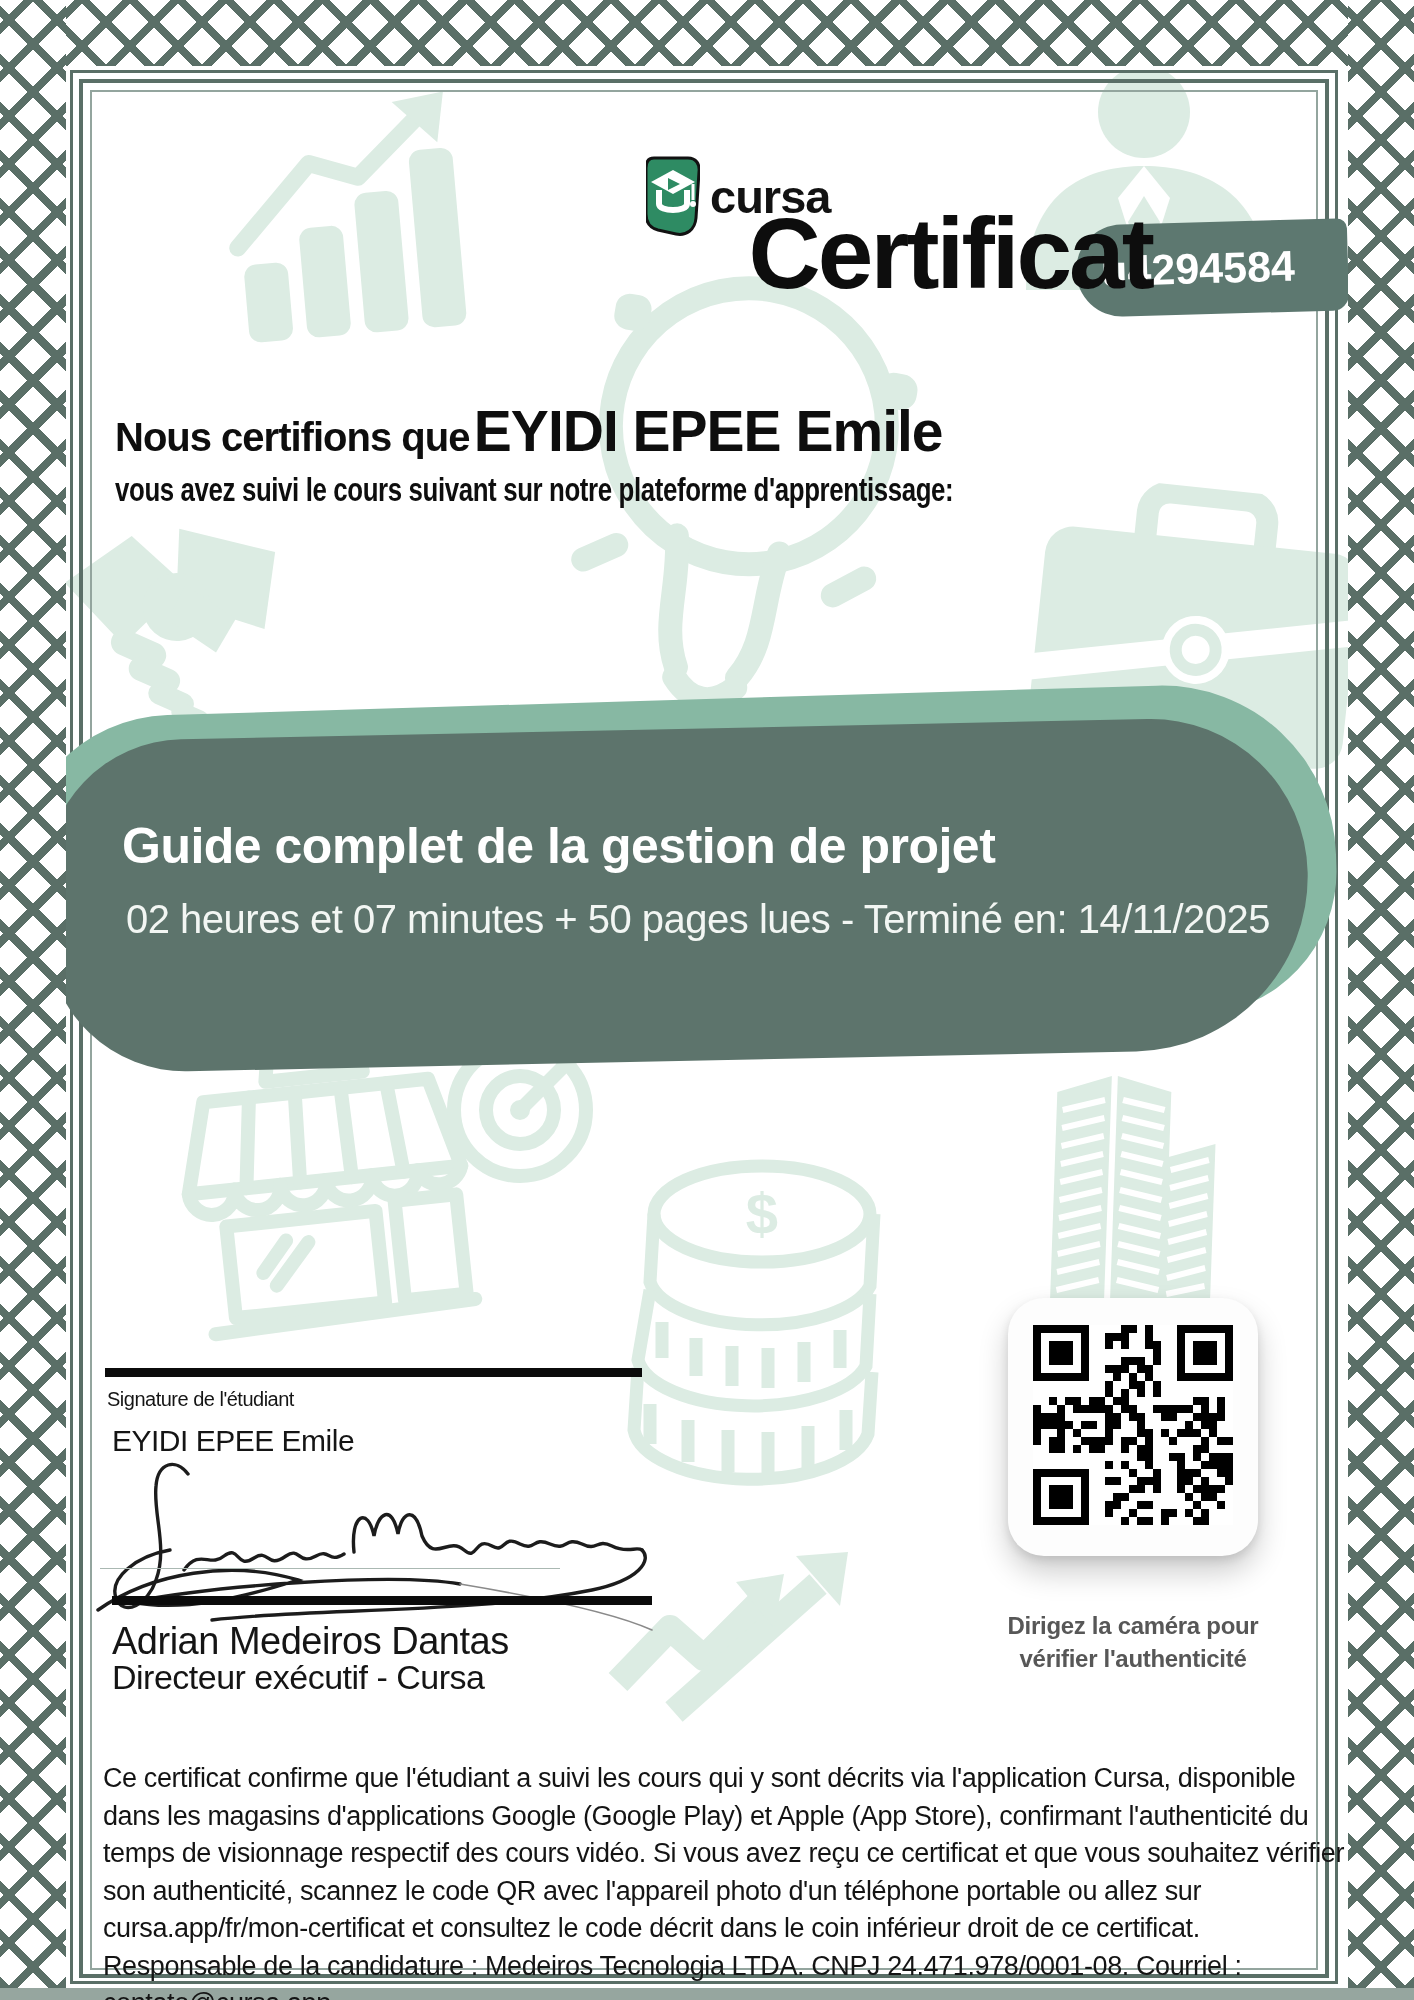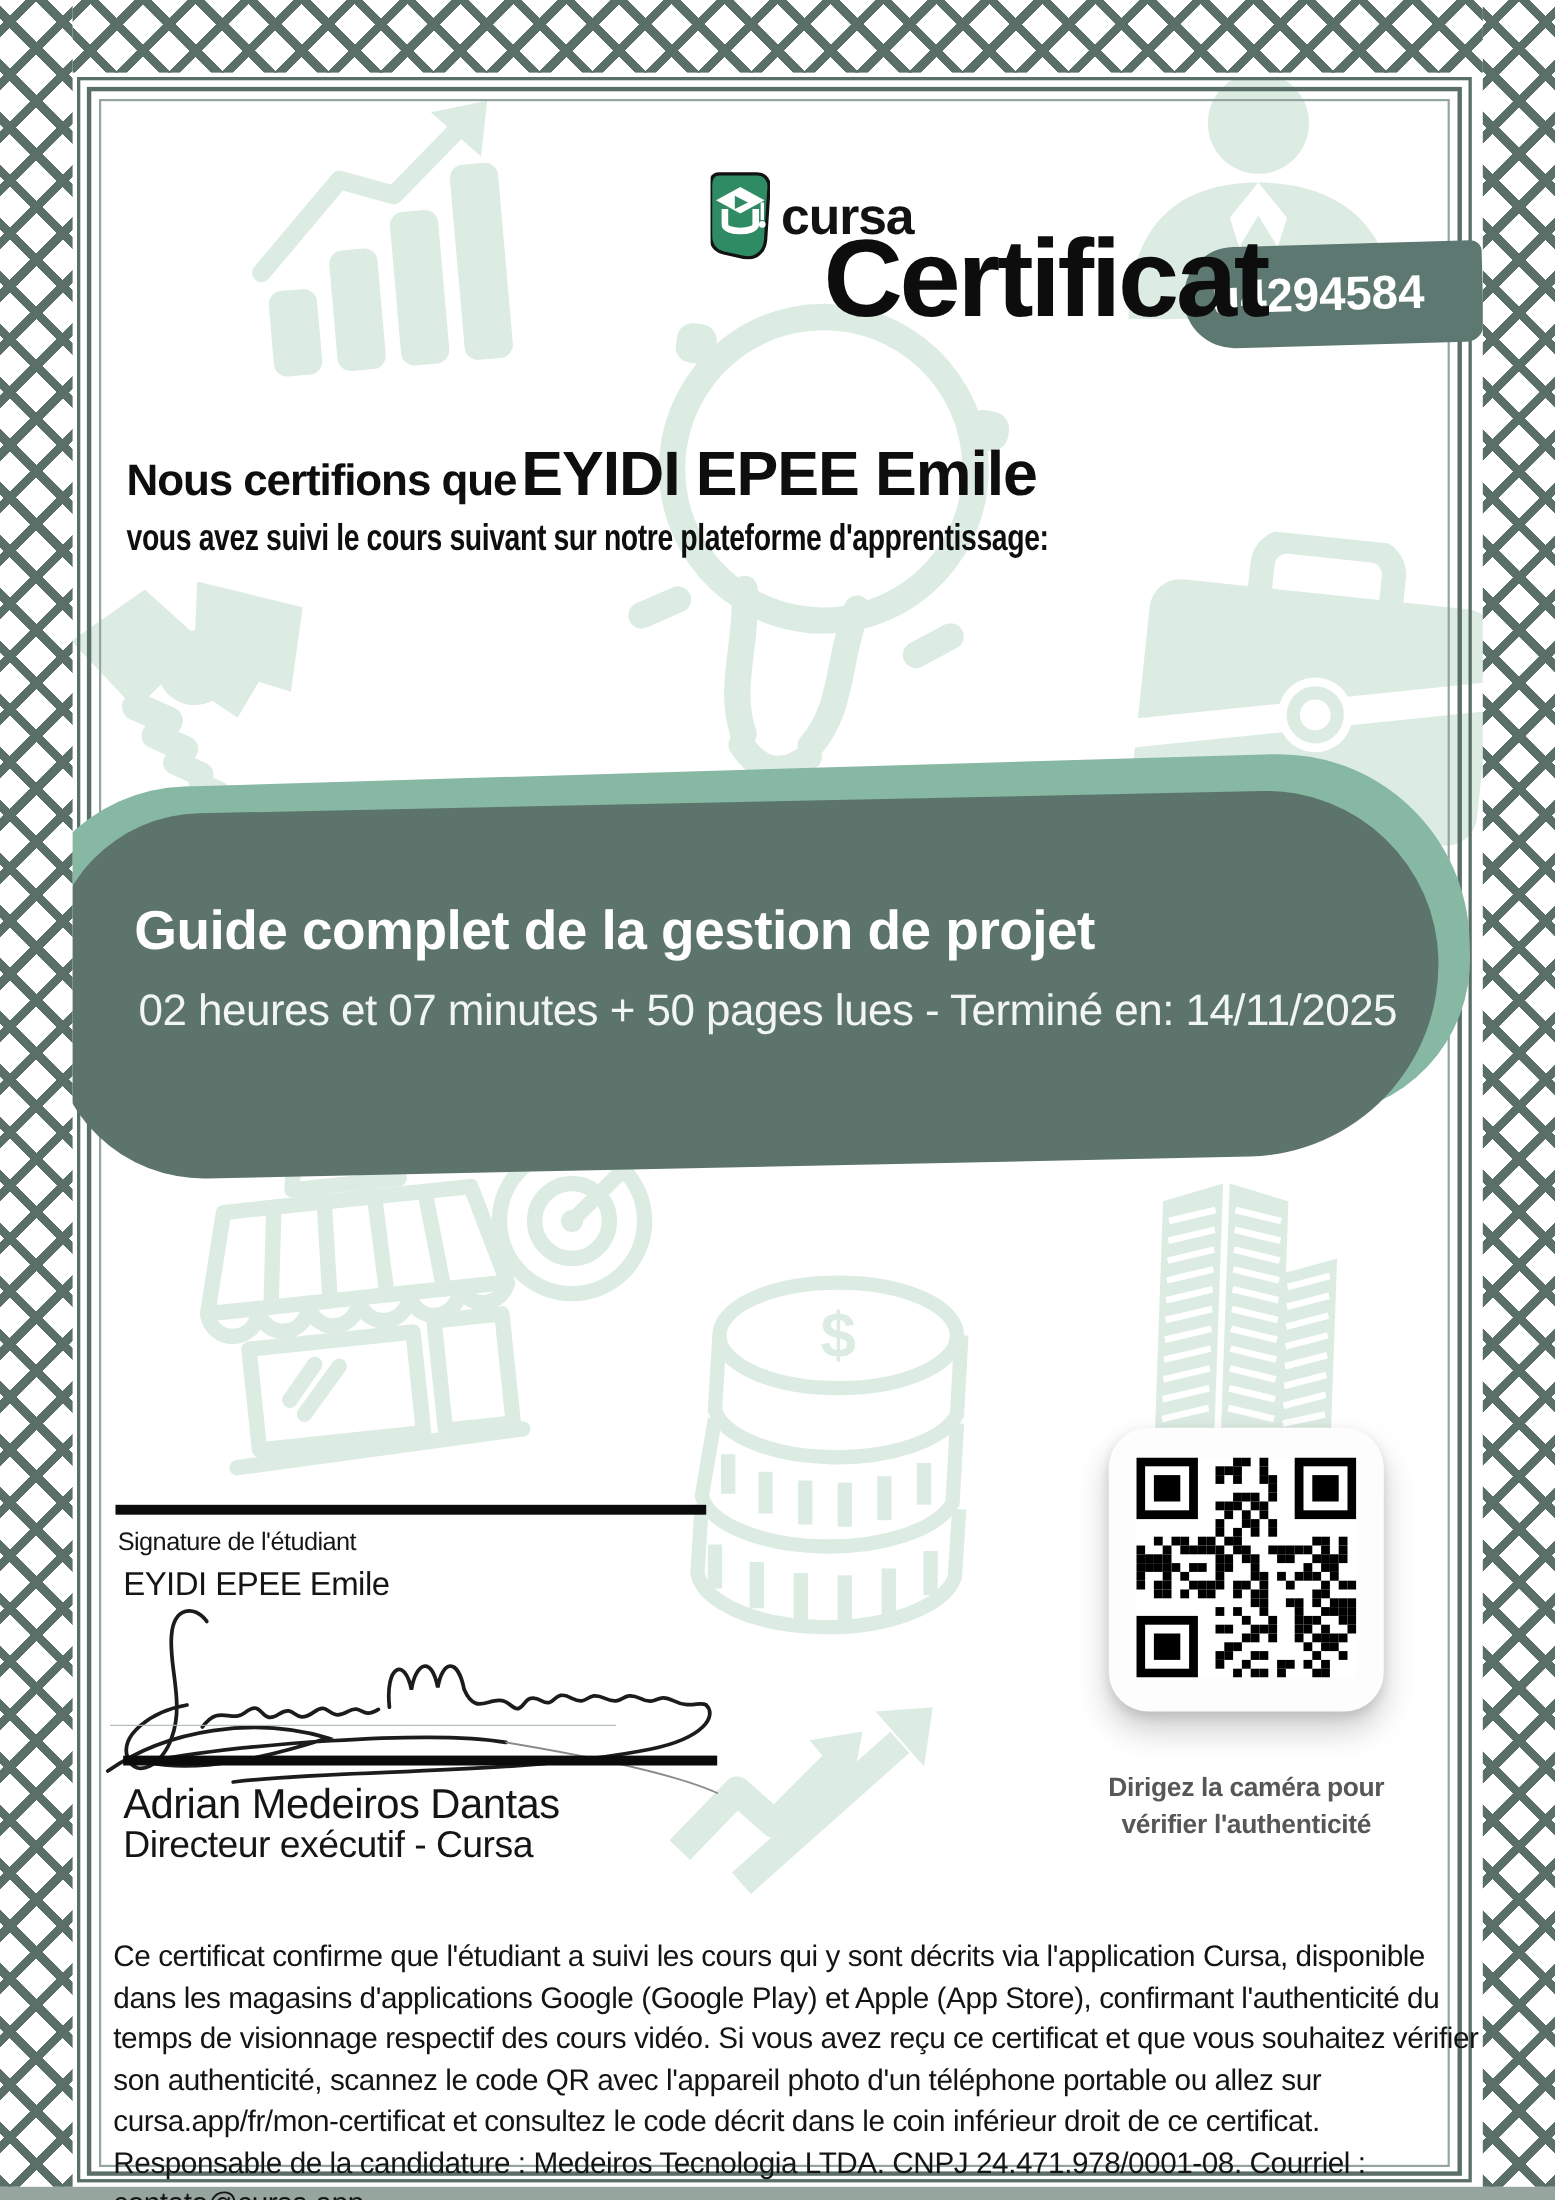--- a/index.html
+++ b/index.html
@@ -48,21 +48,21 @@
   #course-title{position:absolute;left:76px;top:88px;font-size:50px;font-weight:700;color:#ffffff;
     letter-spacing:-0.5px;white-space:nowrap;}
   #course-details{position:absolute;left:80px;top:168px;font-size:40px;font-weight:400;color:#f2f6f3;
     letter-spacing:-0.5px;white-space:nowrap;}
   
   .sig-rule{position:absolute;background:#0b0b0b;z-index:6;}
   #sig-rule-top{left:105px;top:1368px;width:537px;height:9px;}
   #sig-rule-bottom{left:112px;top:1596px;width:540px;height:9px;}
   #sig-thin-line{position:absolute;left:100px;top:1568px;width:460px;height:1px;background:#aab8b2;z-index:6;}
   .sig-text{position:absolute;z-index:6;color:#151515;letter-spacing:-0.5px;}
-  #sig-label{left:107px;top:1388px;font-size:23px;}
+  #sig-label{left:107px;top:1388px;font-size:20px;}
   #sig-student{left:112px;top:1424px;font-size:30px;font-weight:500;}
   #sig-name{left:112px;top:1620px;font-size:38px;}
   #sig-role{left:112px;top:1658px;font-size:34px;}
   #sig-script{position:absolute;left:92px;top:1452px;z-index:6;}
   
   #qr-card{position:absolute;left:1008px;top:1298px;width:250px;height:258px;background:#fdfdfd;
     border-radius:36px;z-index:6;box-shadow:0 16px 30px rgba(0,0,0,0.20), 0 4px 10px rgba(0,0,0,0.10);}
   #qr-svg{position:absolute;left:25px;top:27px;}
   #qr-caption{position:absolute;left:968px;top:1585px;width:330px;text-align:center;z-index:6;
     font-size:24px;font-weight:700;color:#575757;line-height:33px;letter-spacing:-0.3px;margin-top:24px;}

